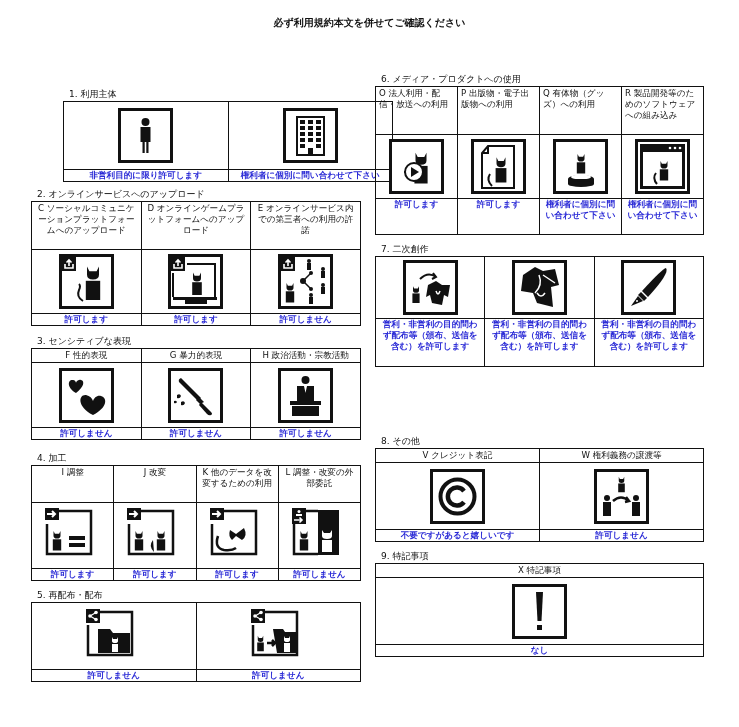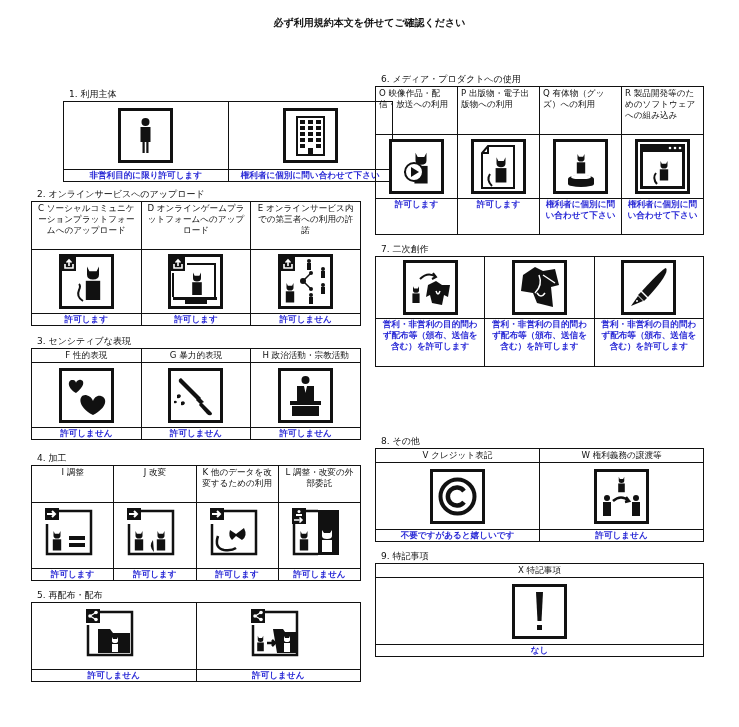--- a/index.html
+++ b/index.html
@@ -268,21 +268,21 @@
     </tr>
   </tbody>
     </table>
 </div>
 
 <div class="section" style="left:375px; top:73px; width:329px;">
   <div class="sec-title">6. メディア・プロダクトへの使用</div>
   <table class="grid">
     <tbody>
         <tr style="height:48px;">
-      <td class="hdr left">O 映像作品・配信・放送への利用</td>
+      <td class="hdr left">O 法人利用・配信・放送への利用</td>
       <td class="hdr left">P 出版物・電子出版物への利用</td>
       <td class="hdr left">Q 有体物（グッズ）への利用</td>
       <td class="hdr left">R 製品開発等のためのソフトウェアへの組み込み</td>
     </tr>
     <tr style="height:64px;">
       <td class="icon-cell"><span class="ibox"><svg viewBox="0 0 49 49">
                 <use href="#cat" x="18" y="4" width="22" height="42"></use>
                 <circle cx="22" cy="30" r="9" fill="#fff" stroke="#111" stroke-width="2"></circle>
                 <path d="M19 25 L27 30 L19 35 Z" fill="#111"></path>
                 <path d="M12 30 H13" stroke="#111" stroke-width="2"></path>

